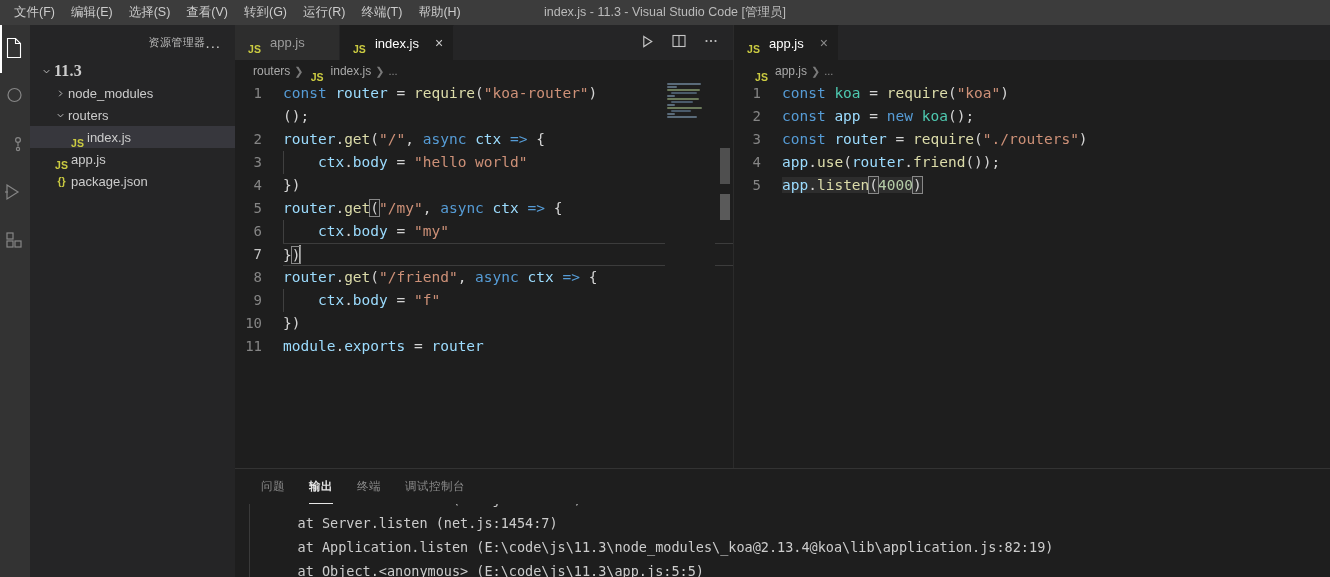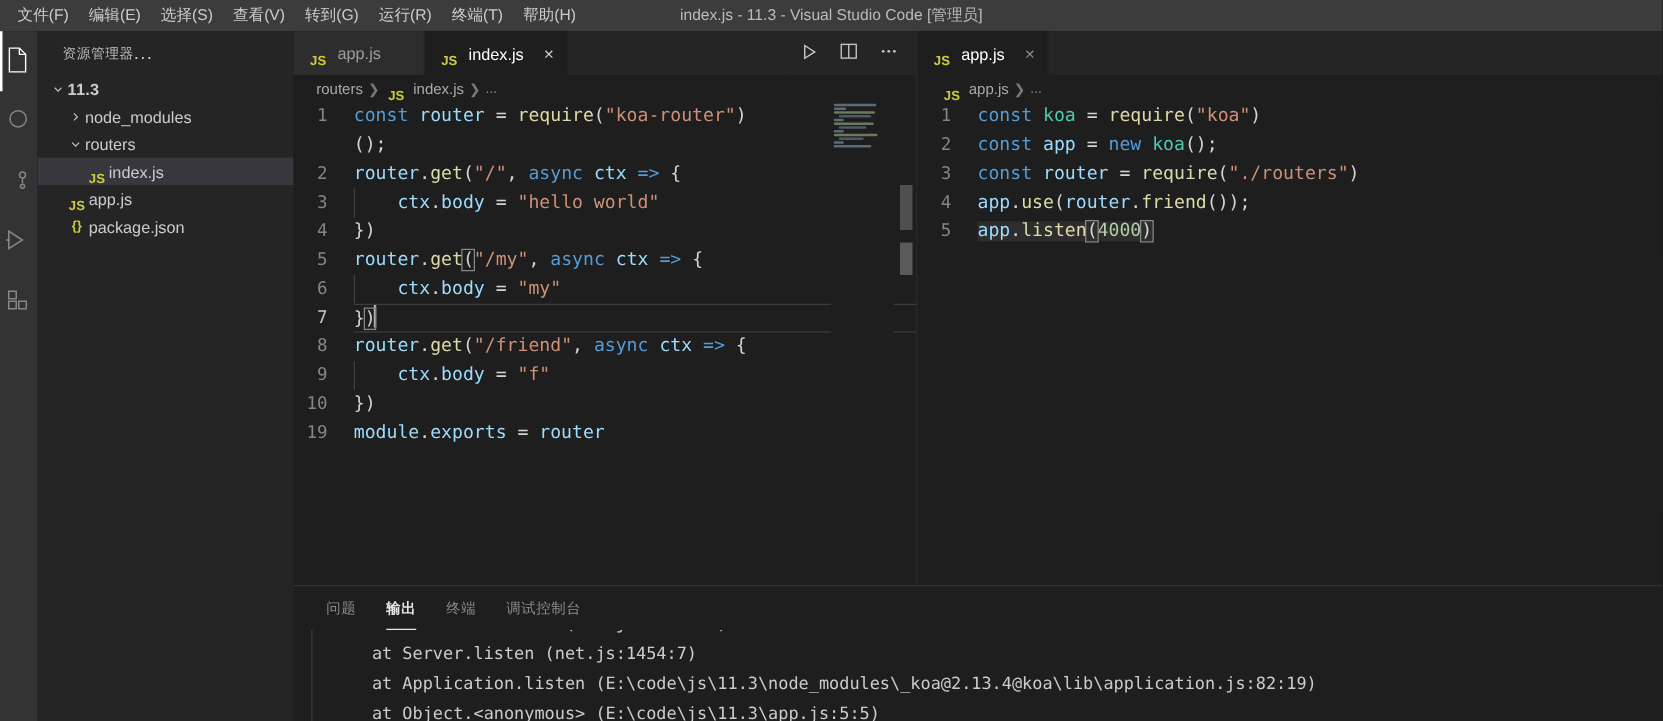--- a/index.html
+++ b/index.html
@@ -40,37 +40,37 @@
   .act-ic.active::before {
     content:""; position:absolute; left:0; top:0; bottom:0; width:2px; background:#ffffff;
   }
 
   
   .sidebar {
     position:absolute; top:25px; left:30px; width:205px; height:552px;
     background:#252526; overflow:hidden;
   }
   .side-header {
-    height:35px; display:flex; align-items:center; justify-content:flex-start;
+    height:35px; display:flex; align-items:center; justify-content:flex-end;
     padding:0 14px 0 20px; font-size:11px; letter-spacing:.4px; color:#bbbbbb;
   }
   .side-header .dots { font-size:15px; color:#cccccc; letter-spacing:1px; line-height:10px; }
   .tree { padding-top:0; font-size:13px; }
   .row {
     height:22px; display:flex; align-items:center; white-space:nowrap;
     color:#cccccc; cursor:pointer;
   }
   .row.selected { background:#37373d; }
   .row.selected::before{
     content:""; position:absolute; left:30px; width:205px; height:22px;
     pointer-events:none;
   }
   .chev { width:16px; display:inline-flex; justify-content:center; color:#cccccc; }
   .fname { font-size:13px; }
-  .root-name { font-weight:bold; font-size:13px; letter-spacing:.2px; }
+  .root-name { font-weight:bold; font-size:16px; letter-spacing:.2px;font-family:Liberation Serif, serif; }
   .ficon { width:19px; display:inline-flex; justify-content:center; font-size:10.5px; font-weight:bold; }
   .js-ic { color:#cbcb41;margin-top:12px; }
   .json-ic { color:#cbcb41; }
 
   
   .eg-left {
     position:absolute; top:25px; left:235px; width:498px; height:443px;
     background:#1e1e1e;
   }
   .tabsbar {
@@ -393,21 +393,21 @@
           <div class="gut">9</div>
           <div class="ctext"><span class="ind-guide"></span>    <span class="var">ctx</span><span class="pun">.</span><span class="var">body</span> <span class="op">=</span> <span class="str">"f"</span></div>
         </div>
 
         <div class="cl">
           <div class="gut">10</div>
           <div class="ctext"><span class="pun">})</span></div>
         </div>
 
         <div class="cl">
-          <div class="gut">19</div>
+          <div class="gut">11</div>
           <div class="ctext"><span class="var">module</span><span class="pun">.</span><span class="var">exports</span> <span class="op">=</span> <span class="var">router</span></div>
         </div>
 
       </div>
 
       <div class="minimap">
         <div class="mm-line" style="width:34px;background:#5a6b7a"></div>
         <div class="mm-line" style="width:10px;background:#5a6b7a"></div>
         <div class="mm-line" style="width:33px;background:#6b7a5a"></div>
         <div class="mm-line" style="width:26px;background:#4a5a6a;margin-left:6px"></div>

